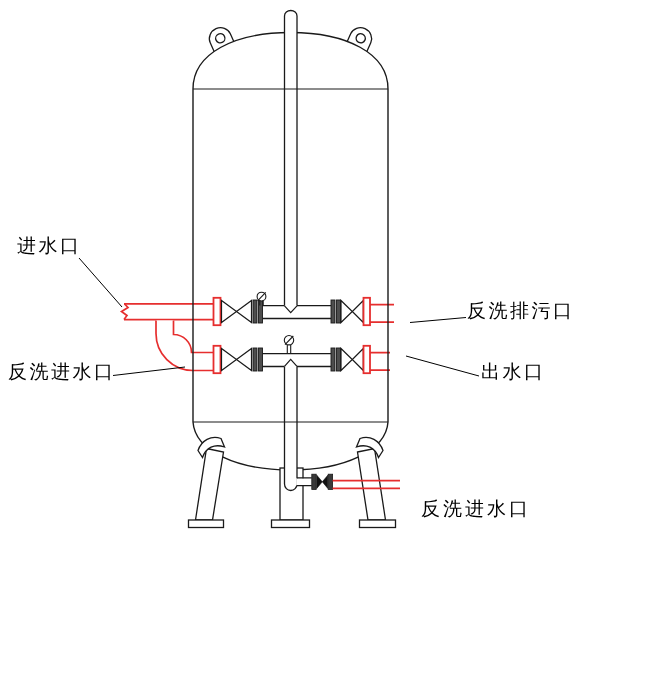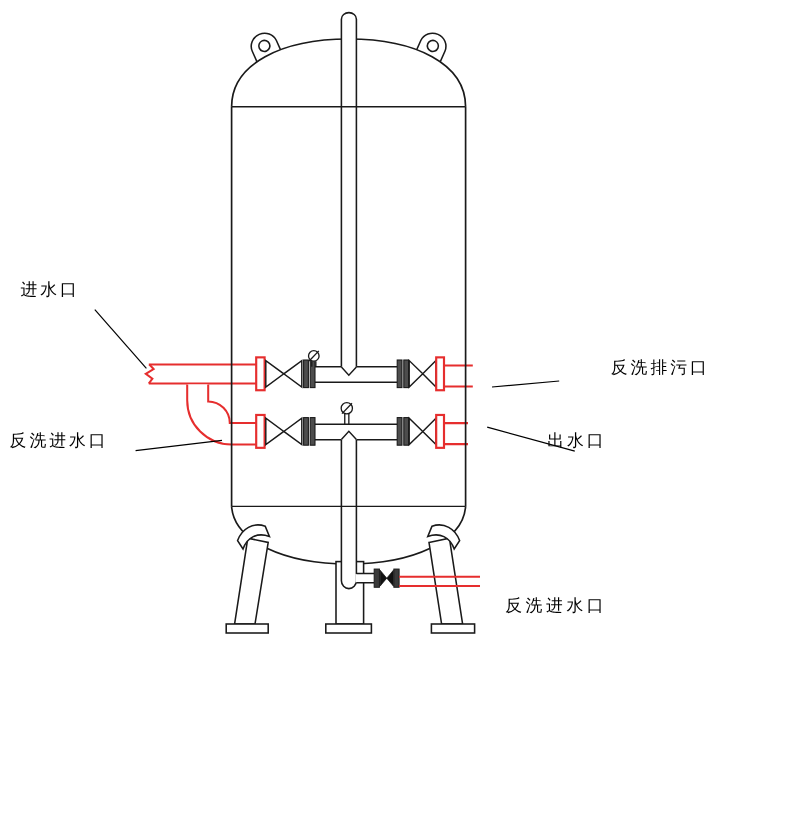--- a/index.html
+++ b/index.html
@@ -1,20 +1,20 @@
 <!DOCTYPE html>
 <html><head>
 <meta charset="utf-8">
 <style>
   html,body{margin:0;padding:0;background:#fff;}
   #stage{position:relative;width:670px;height:678px;background:#fff;overflow:hidden;
          font-family:"Liberation Serif",serif;}
   #stage svg{position:absolute;left:0;top:0;}
-  .cn-label{position:absolute;color:#000;font-size:14px;letter-spacing:2.5px;
-            white-space:nowrap;line-height:1;font-family:Liberation Serif, serif;}
+  .cn-label{position:absolute;color:#000;font-size:19px;letter-spacing:2.5px;
+            white-space:nowrap;line-height:1;font-family:Liberation Sans, sans-serif;}
 </style>
 </head>
 <body>
 
 <div id="stage">
 
 <svg width="670" height="678" viewBox="0 0 670 678">
 
   <g fill="none" stroke="#e62e2e" stroke-width="1.7">
     <path d="M124,303.8 H213.5 V319.6 H124 Z" fill="#fff" stroke="none"></path>
@@ -115,17 +115,17 @@
   <g stroke="#000" stroke-width="1" fill="none">
     <path d="M79,258 L122,307"></path>
     <path d="M113,375.5 L185,367"></path>
     <path d="M410,322.5 L466,317.5"></path>
     <path d="M406,356 L479,376"></path>
   </g>
 </svg>
 
 <div class="cn-label" style="left:17px;top:236px;">进水口</div>
 <div class="cn-label" style="left:8px;top:362px;">反洗进水口</div>
-<div class="cn-label" style="left:467px;top:301px;margin-left:42px;">反洗排污口</div>
-<div class="cn-label" style="left:456px;top:362px;">出水口</div>
+<div class="cn-label" style="left:467px;top:301px;">反洗排污口</div>
+<div class="cn-label" style="left:481px;top:362px;">出水口</div>
 <div class="cn-label" style="left:421px;top:499px;letter-spacing:3px;">反洗进水口</div>
 
 </div>
 
 </body></html>

